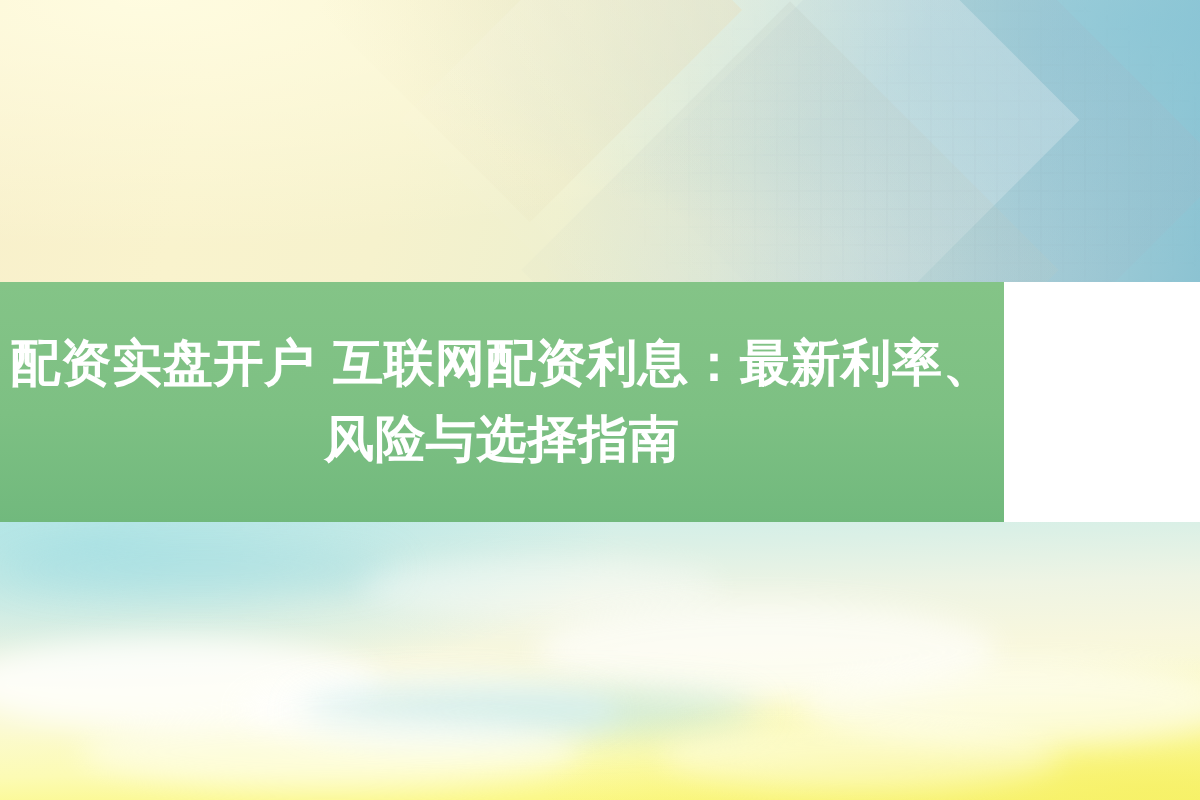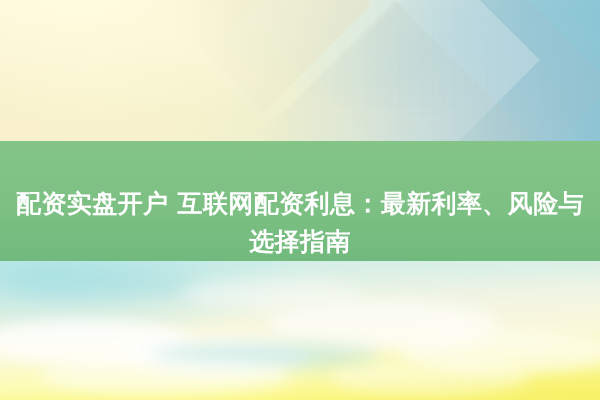--- a/index.html
+++ b/index.html
@@ -86,25 +86,25 @@
     width: 150px; height: 150px;
     transform: rotate(45deg);
     background: linear-gradient(200deg, rgba(226,216,175,0.45), rgba(226,216,175,0.0));
   }
 
   
   .title-band {
     position: absolute;
     left: 0;
     top: 141px;
-    width: 600px;
+    width: 502px;
     height: 120px;
     background: linear-gradient(180deg, #84c487 0%, #7dc083 55%, #71b97d 100%);
     display: flex;
-    align-items: flex-end;
+    align-items: center;
     justify-content: center;
   }
   .title-text {
     width: 568px;
     margin: 0 auto;
     color: #ffffff;
     font-size: 25px;
     line-height: 38px;
     font-weight: bold;
     text-align: center;

